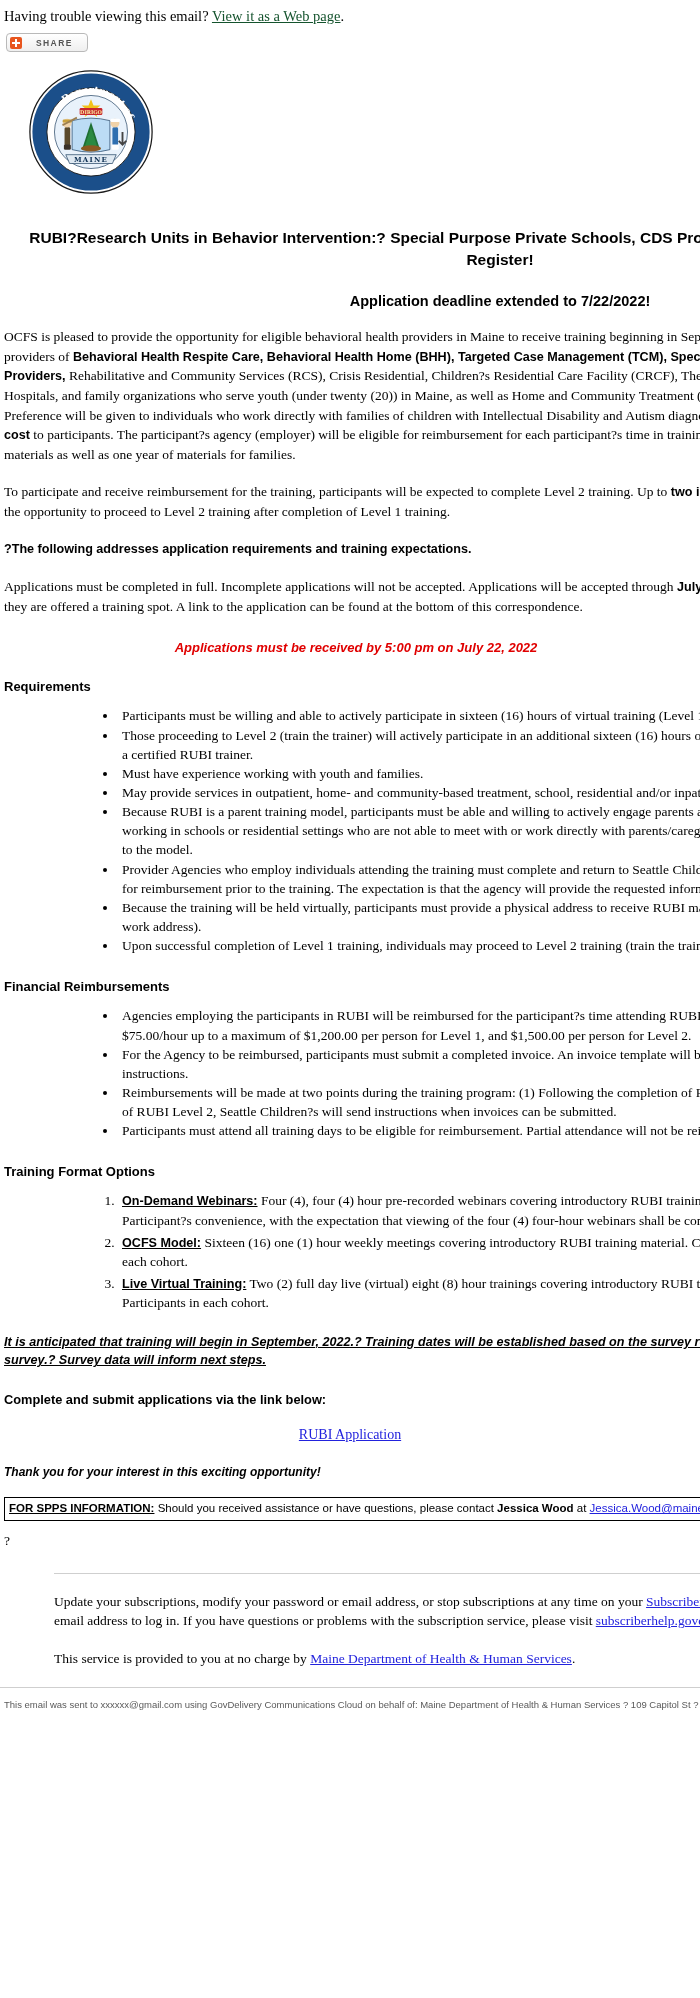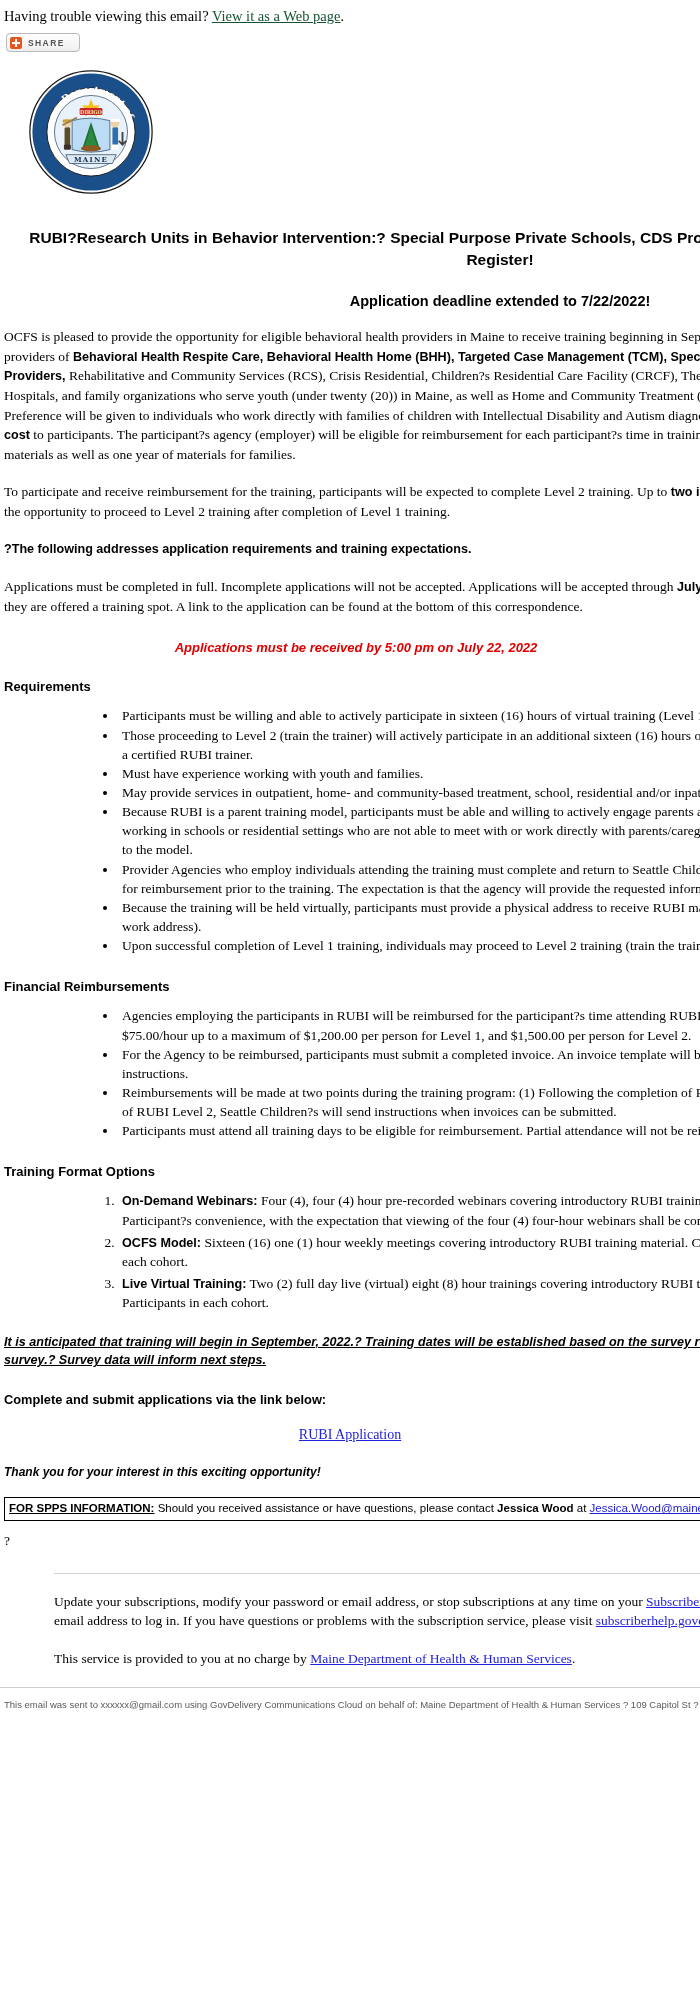--- a/index.html
+++ b/index.html
@@ -25,21 +25,21 @@
     padding: 8px 0 0 4px;
     font-family: "Liberation Serif", "DejaVu Serif", serif;
     font-size: 14.5px;
   }
   .topbar a { color: #14532d; text-decoration: underline; }
 
   .share-row { padding: 8px 0 0 6px; }
   .share-btn {
     display: inline-flex;
     align-items: center;
-    gap: 6px;
+    gap: 14px;
     border: 1px solid #b9b9b9;
     border-radius: 4px;
     background: linear-gradient(#ffffff, #efefef);
     padding: 1px 14px 1px 3px;
     height: 15px;
     cursor: pointer;
     text-align: center;
   }
   .share-icon {
     width: 12px; height: 12px;
@@ -115,20 +115,21 @@
   ul.bullets, ol.steps {
     margin: 12px 0 0 0;
     padding-left: 118px;
     line-height: 1.42;
   }
   ul.bullets li, ol.steps li { margin: 0 0 0 0; padding-left: 4px; }
   ol.steps li { margin-bottom: 2px; }
   ol.steps b {
     font-family: "Liberation Sans", sans-serif;
     font-size: 12.6px;
+    text-decoration: underline;
   }
 
   .anticipated {
     margin: 20px 0 0 4px;
     font-family: "Liberation Sans", sans-serif;
     font-size: 12.6px;
     font-weight: bold;
     font-style: italic;
     text-decoration: underline;
     line-height: 1.5;

